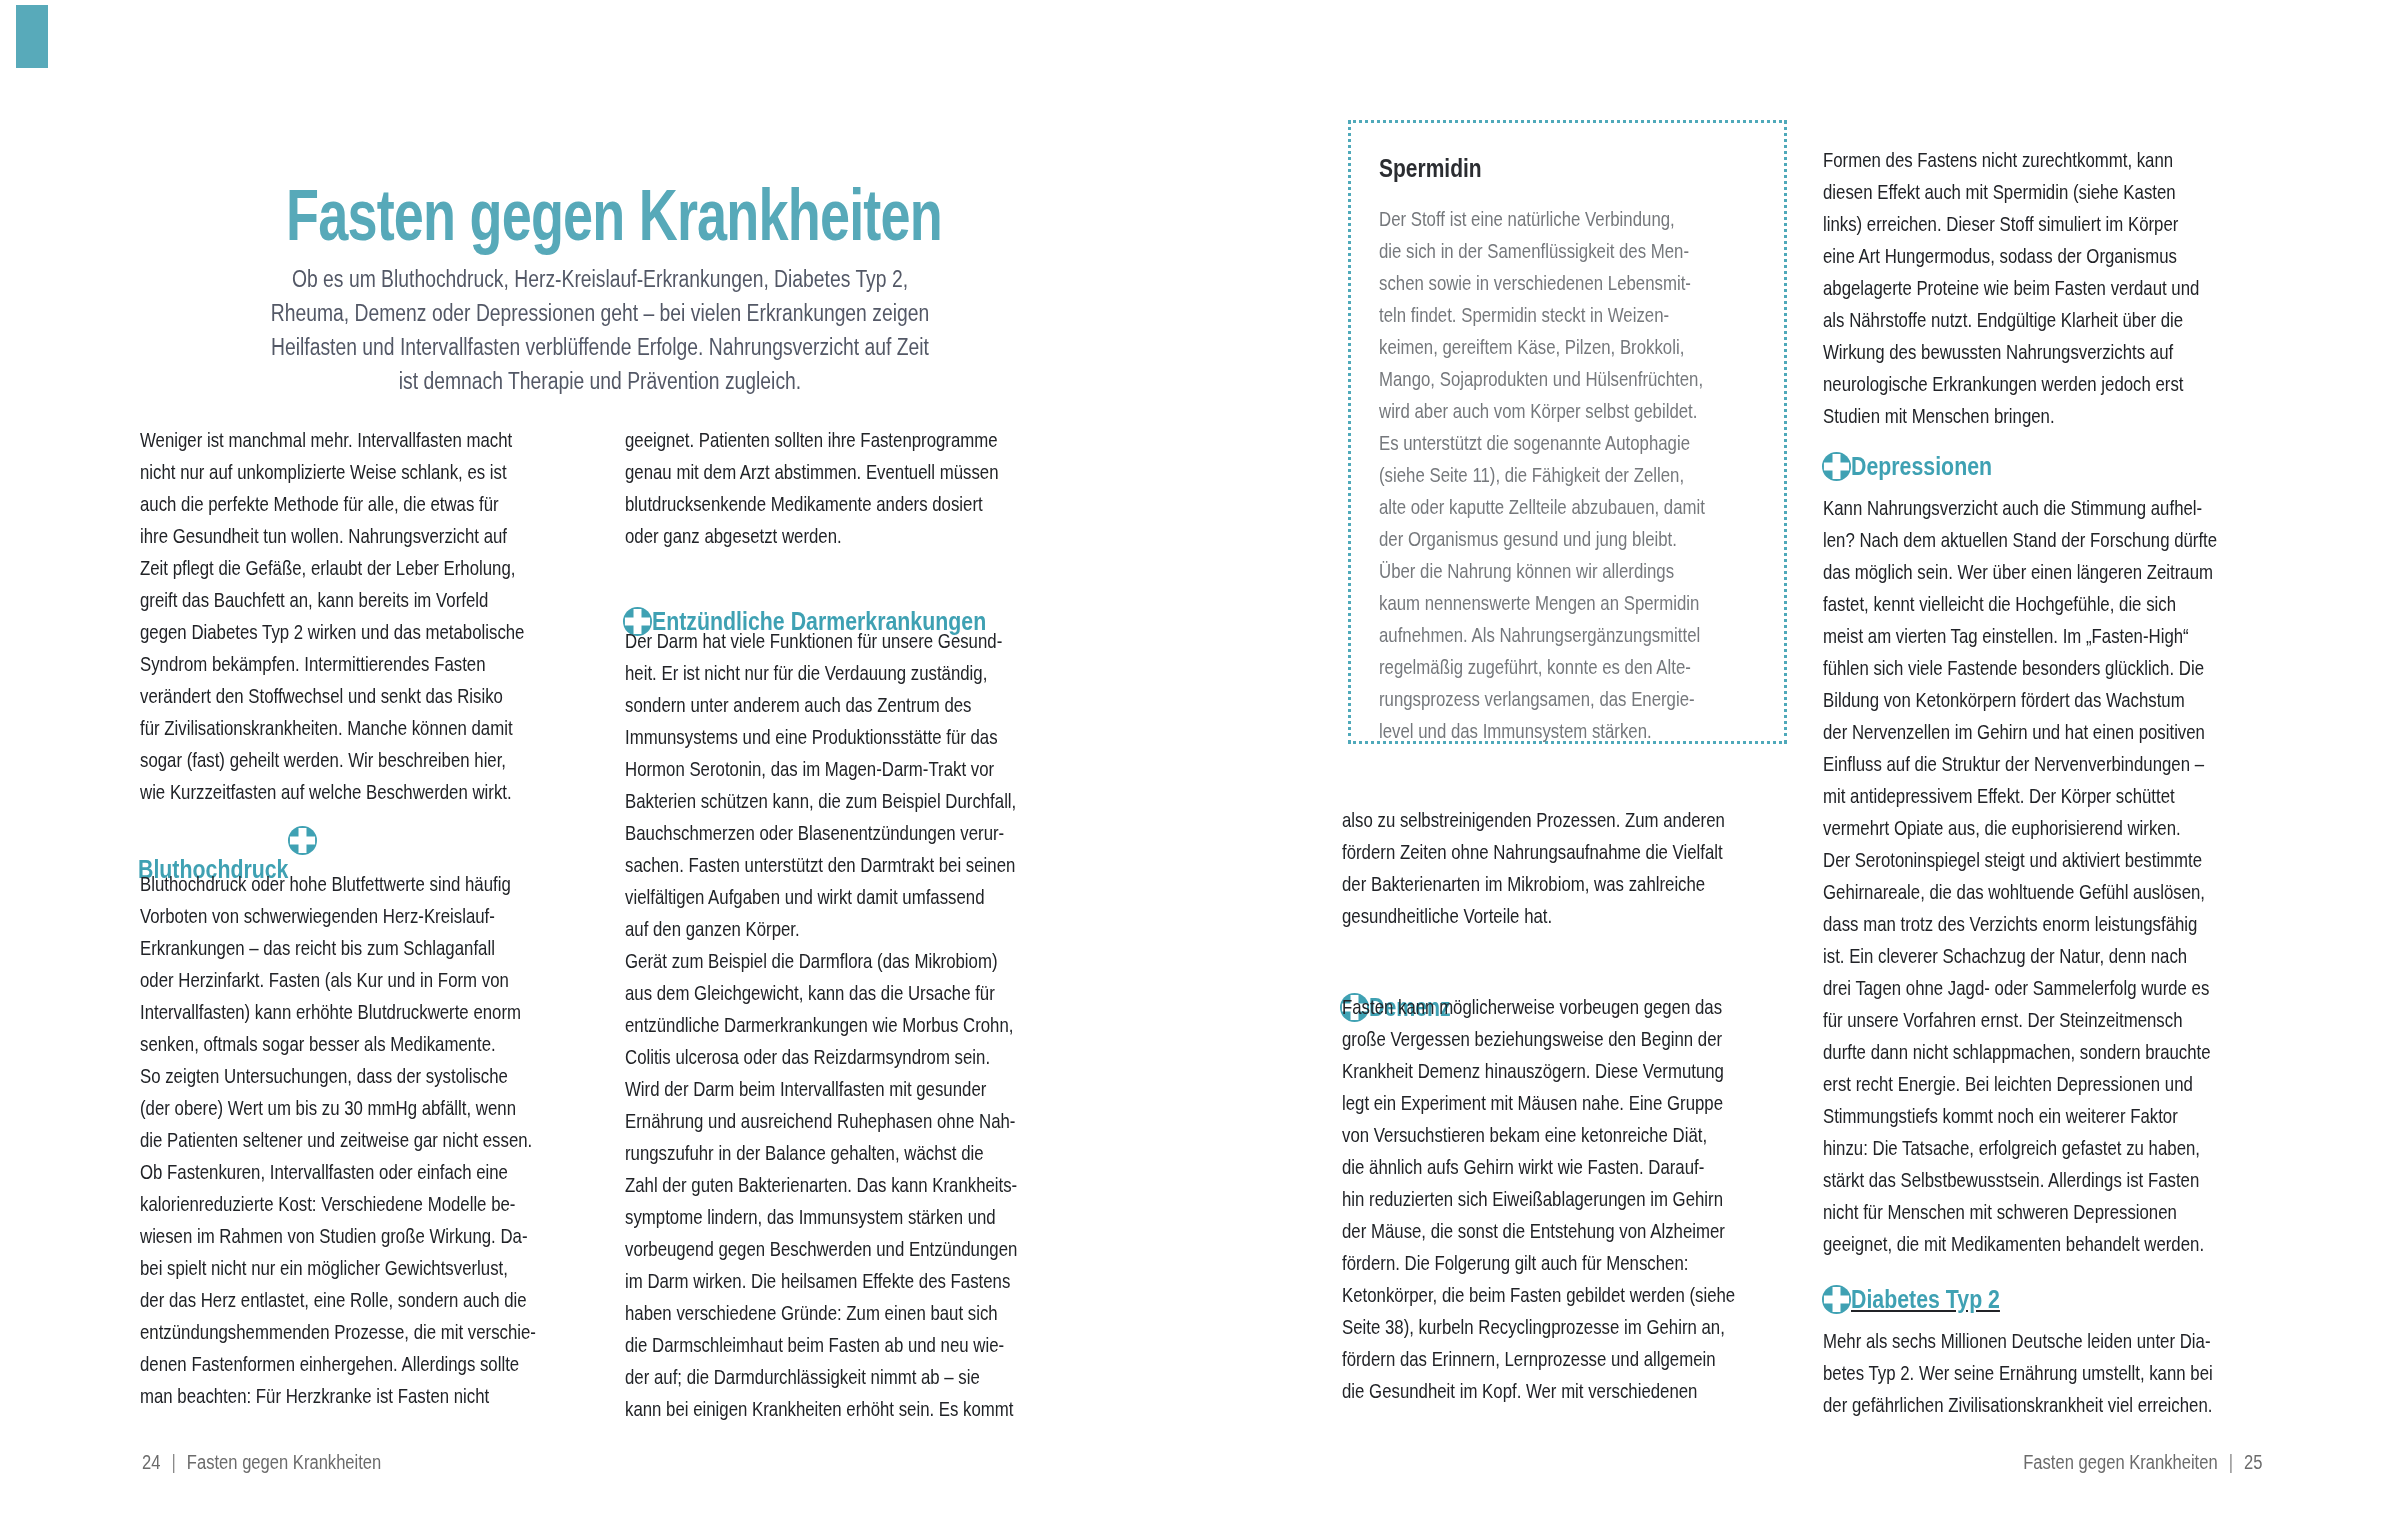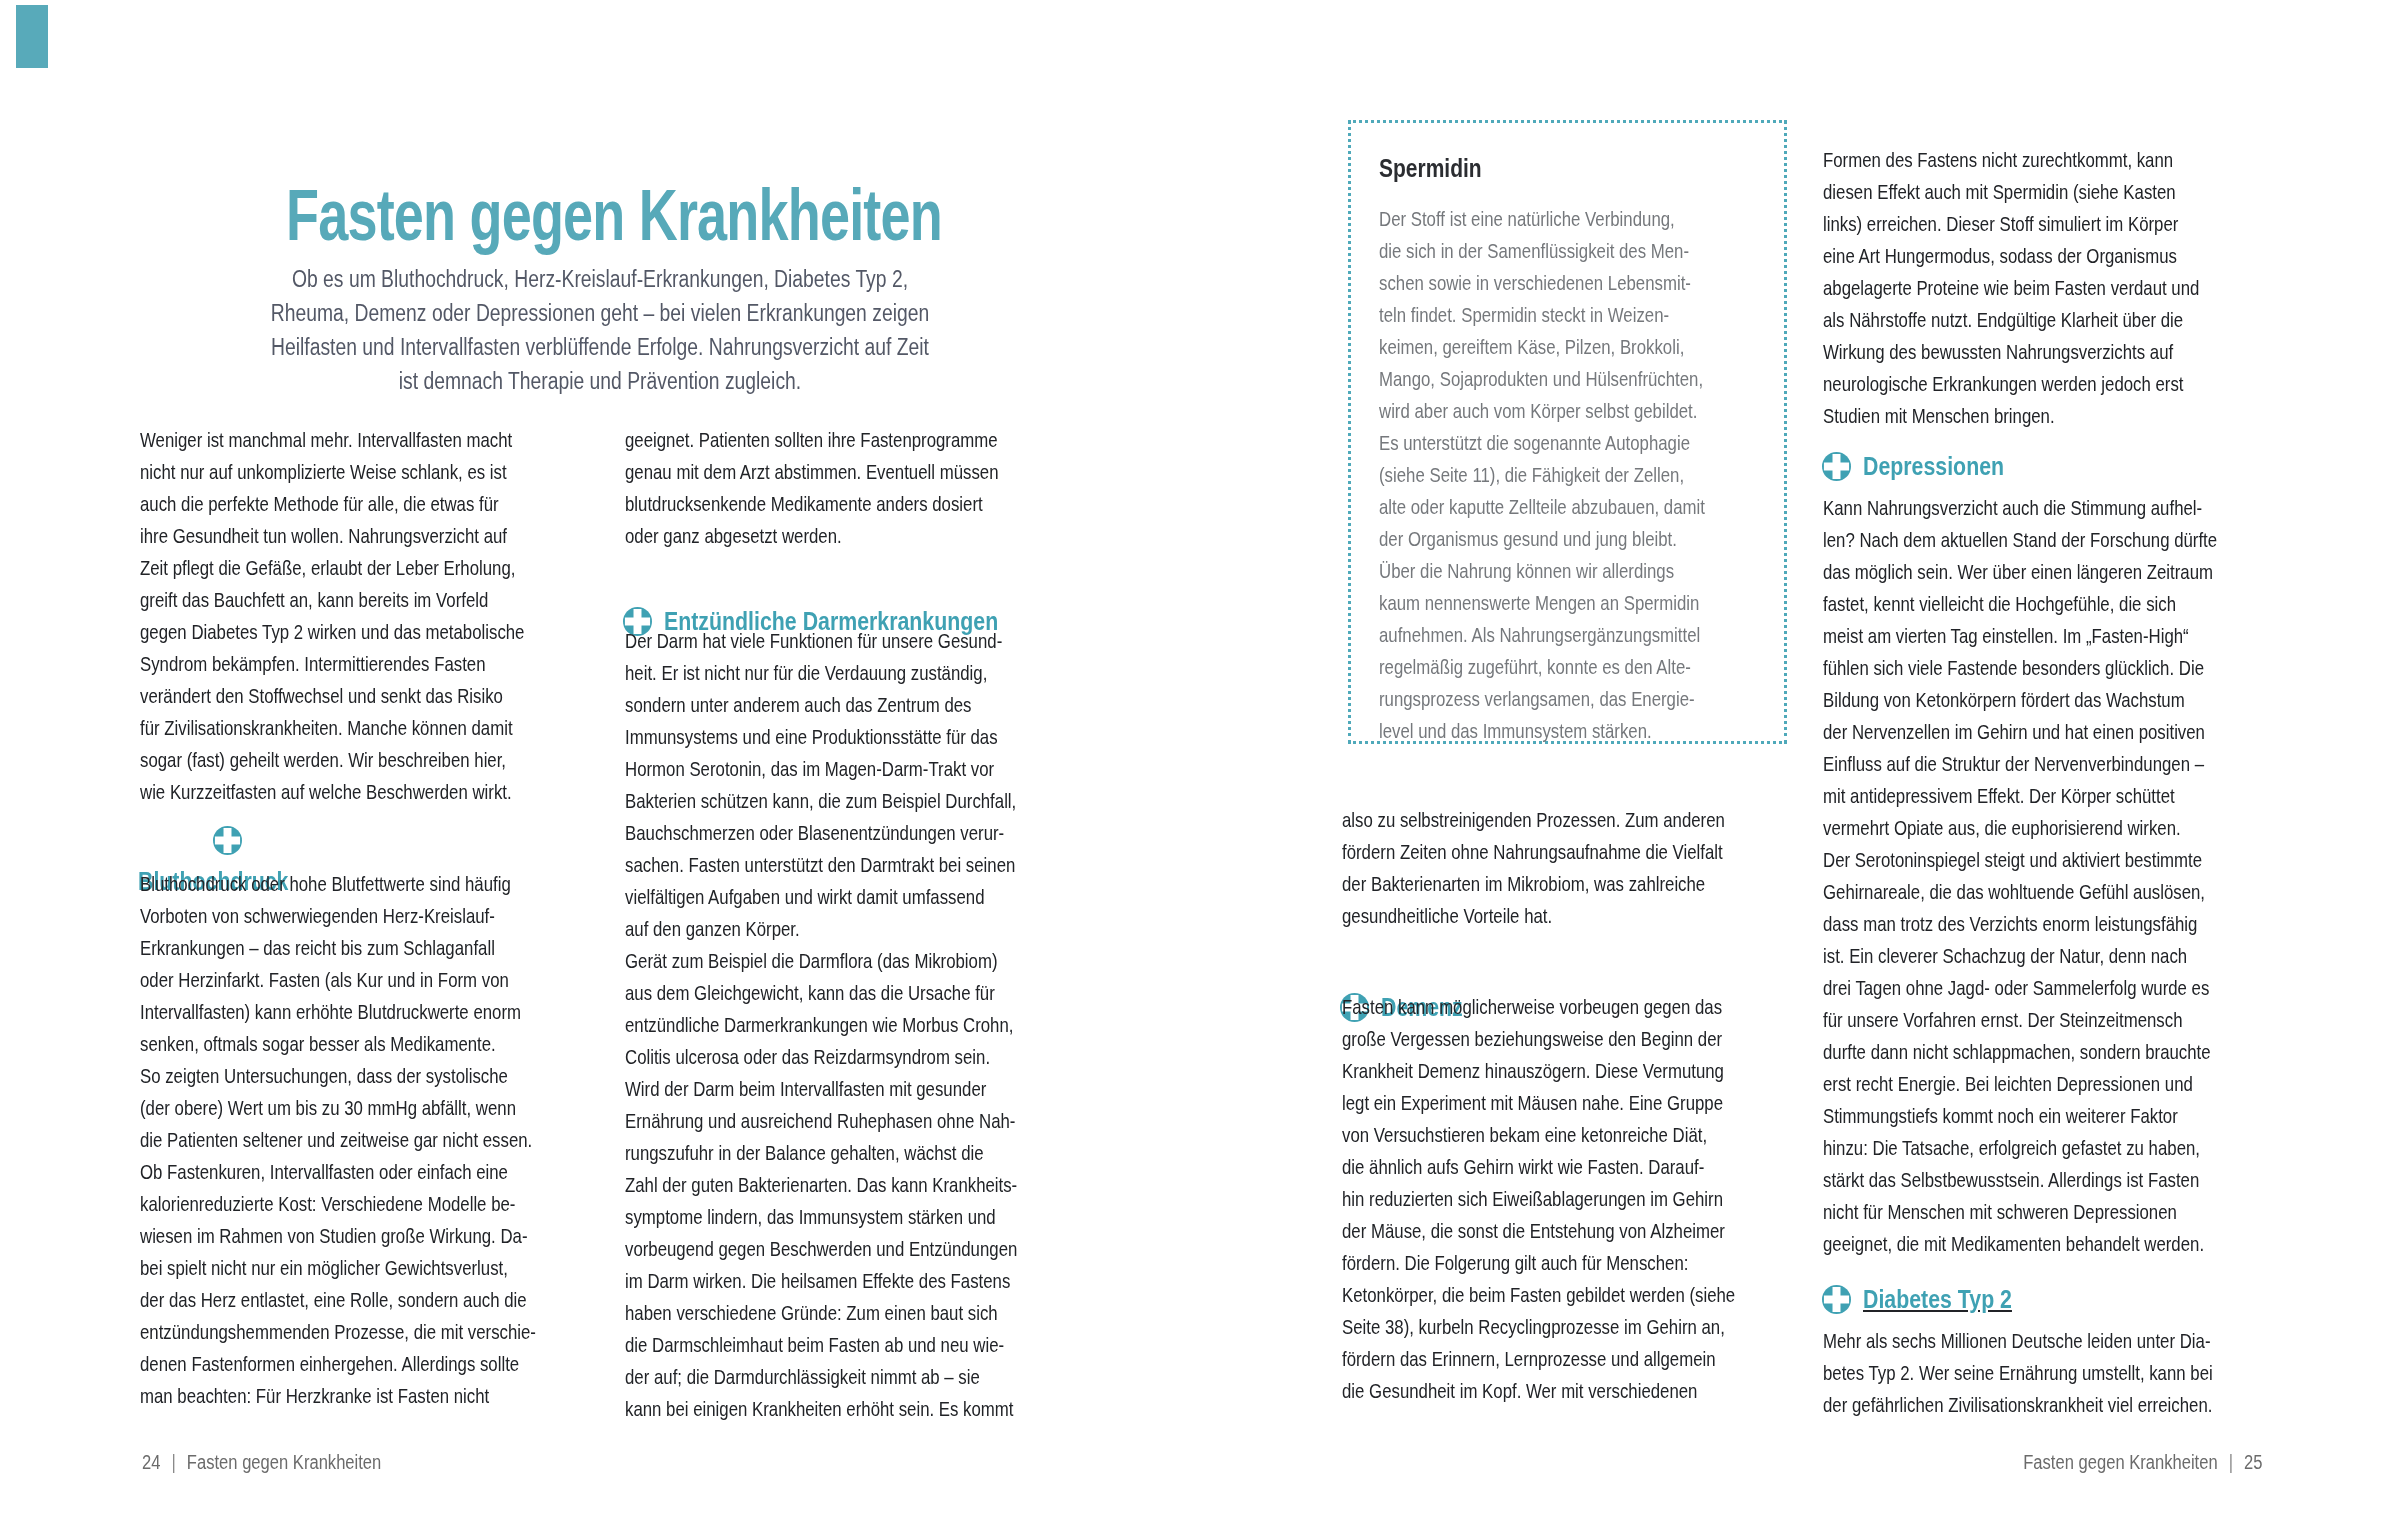--- a/index.html
+++ b/index.html
@@ -8,21 +8,21 @@
   .spread{position:absolute;inset:0;}
   .corner-mark{position:absolute;left:16px;top:5.4px;width:32px;height:63px;background:#58AABA;}
   .page-title{position:absolute;left:111px;top:128px;width:1006px;text-align:center;
       font-size:73px;font-weight:700;line-height:1.05;color:#57A9B9;
       transform:scaleX(.74);transform-origin:center top;white-space:nowrap;letter-spacing:-1.1px;}
   .standfirst{position:absolute;left:178px;top:239px;width:844px;text-align:center;
       font-size:23px;line-height:34px;color:#535866;white-space:pre-line;
       transform:scaleX(.84);transform-origin:center top;}
   .body-text{position:absolute;font-size:21px;line-height:32px;color:#212327;
       white-space:pre;transform:scaleX(.80);transform-origin:left top;}
-  .section-heading{position:absolute;display:flex;align-items:center;gap:12px;height:30px;}
+  .section-heading{position:absolute;display:flex;align-items:flex-end;height:30px;}
   .plus-icon{width:29px;height:29px;flex:0 0 auto;}
   .heading-label{font-size:25.4px;font-weight:700;color:#3FA1B3;white-space:nowrap;
       transform:scaleX(.84);transform-origin:left center;}
   .info-box{position:absolute;left:1348px;top:120px;width:439px;height:624px;
       border:3.8px dotted #4FA9BA;box-sizing:border-box;}
   .box-title{position:absolute;left:28px;top:31px;font-size:25px;font-weight:700;color:#2B2D31;
       transform:scaleX(.84);transform-origin:left top;white-space:nowrap;}
   .box-body{position:absolute;left:28px;top:80px;font-size:21px;line-height:32px;color:#75787C;
       white-space:pre;transform:scaleX(.80);transform-origin:left top;}
   .footer{position:absolute;top:1451px;display:flex;align-items:baseline;gap:13px;

